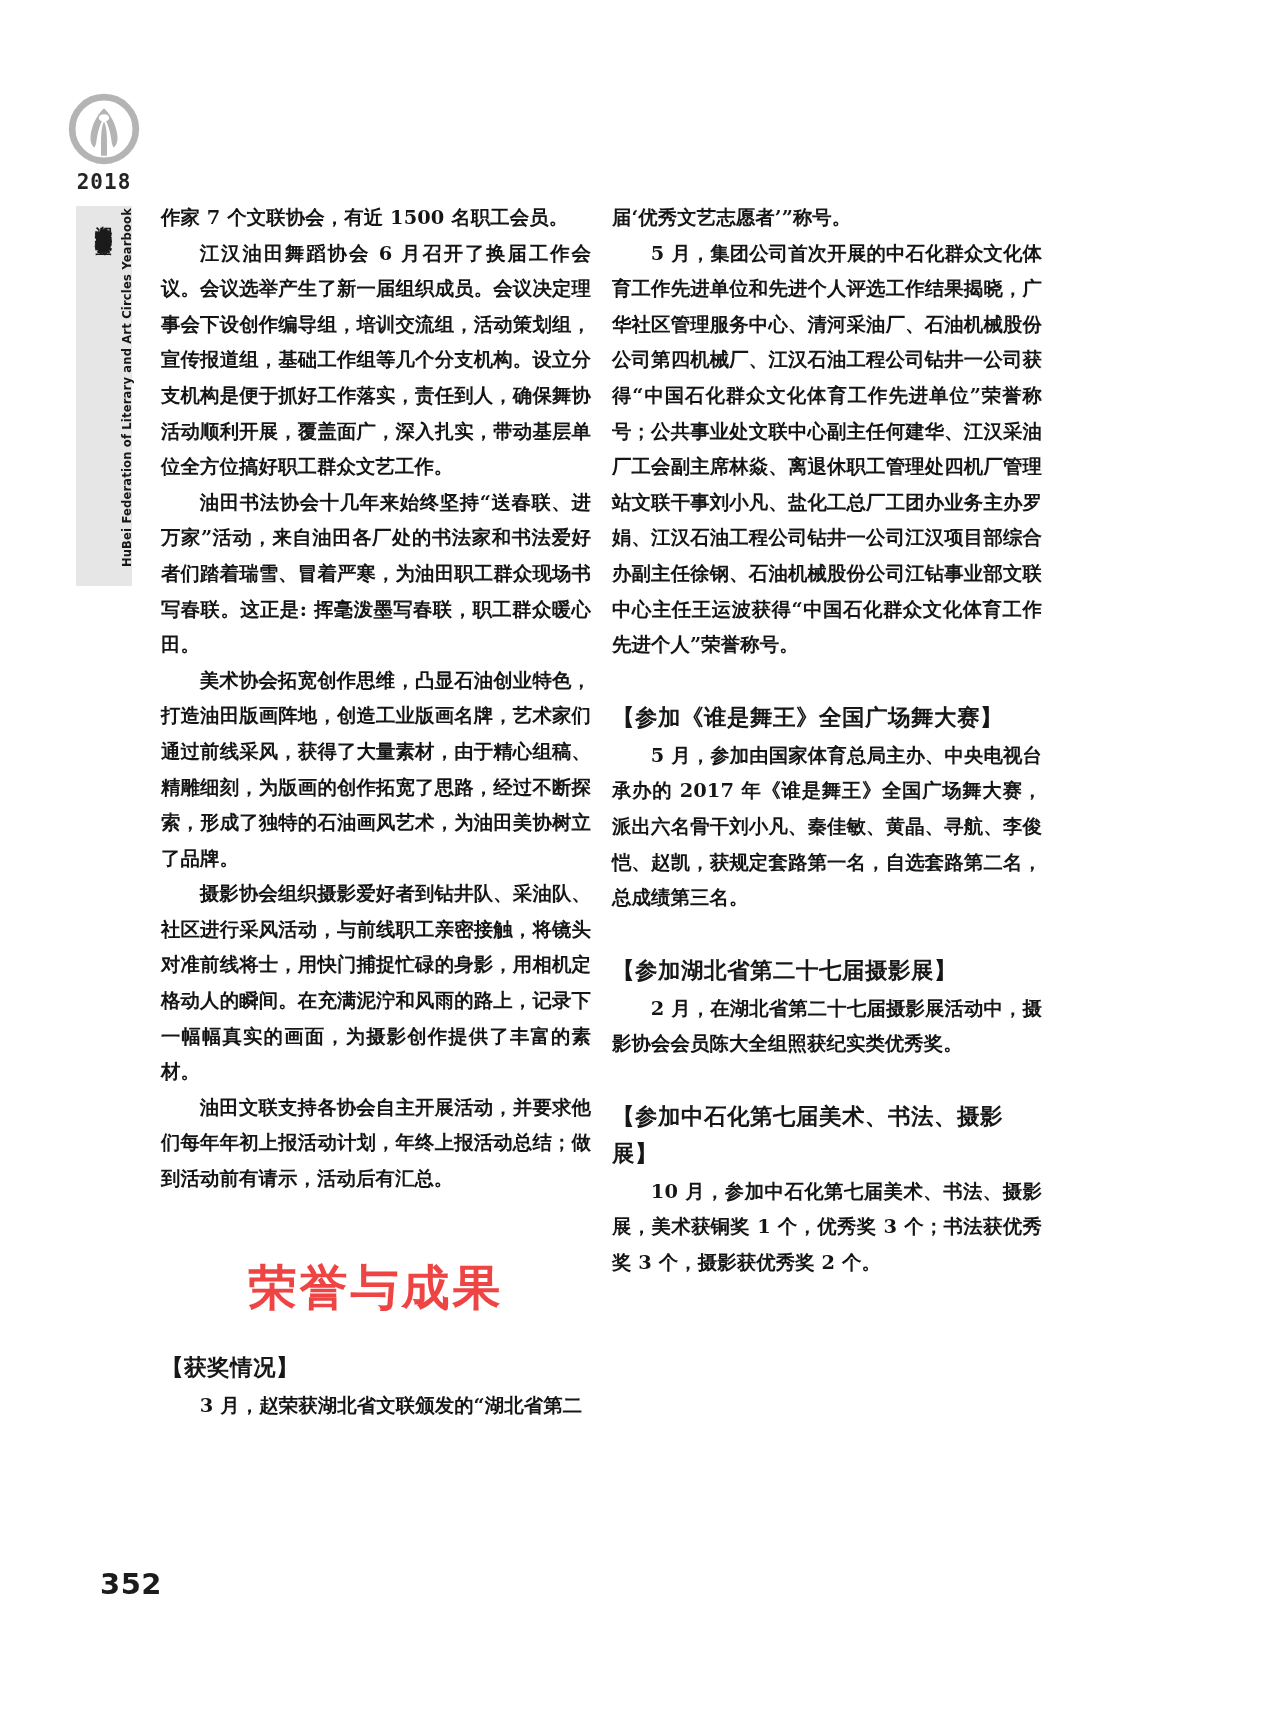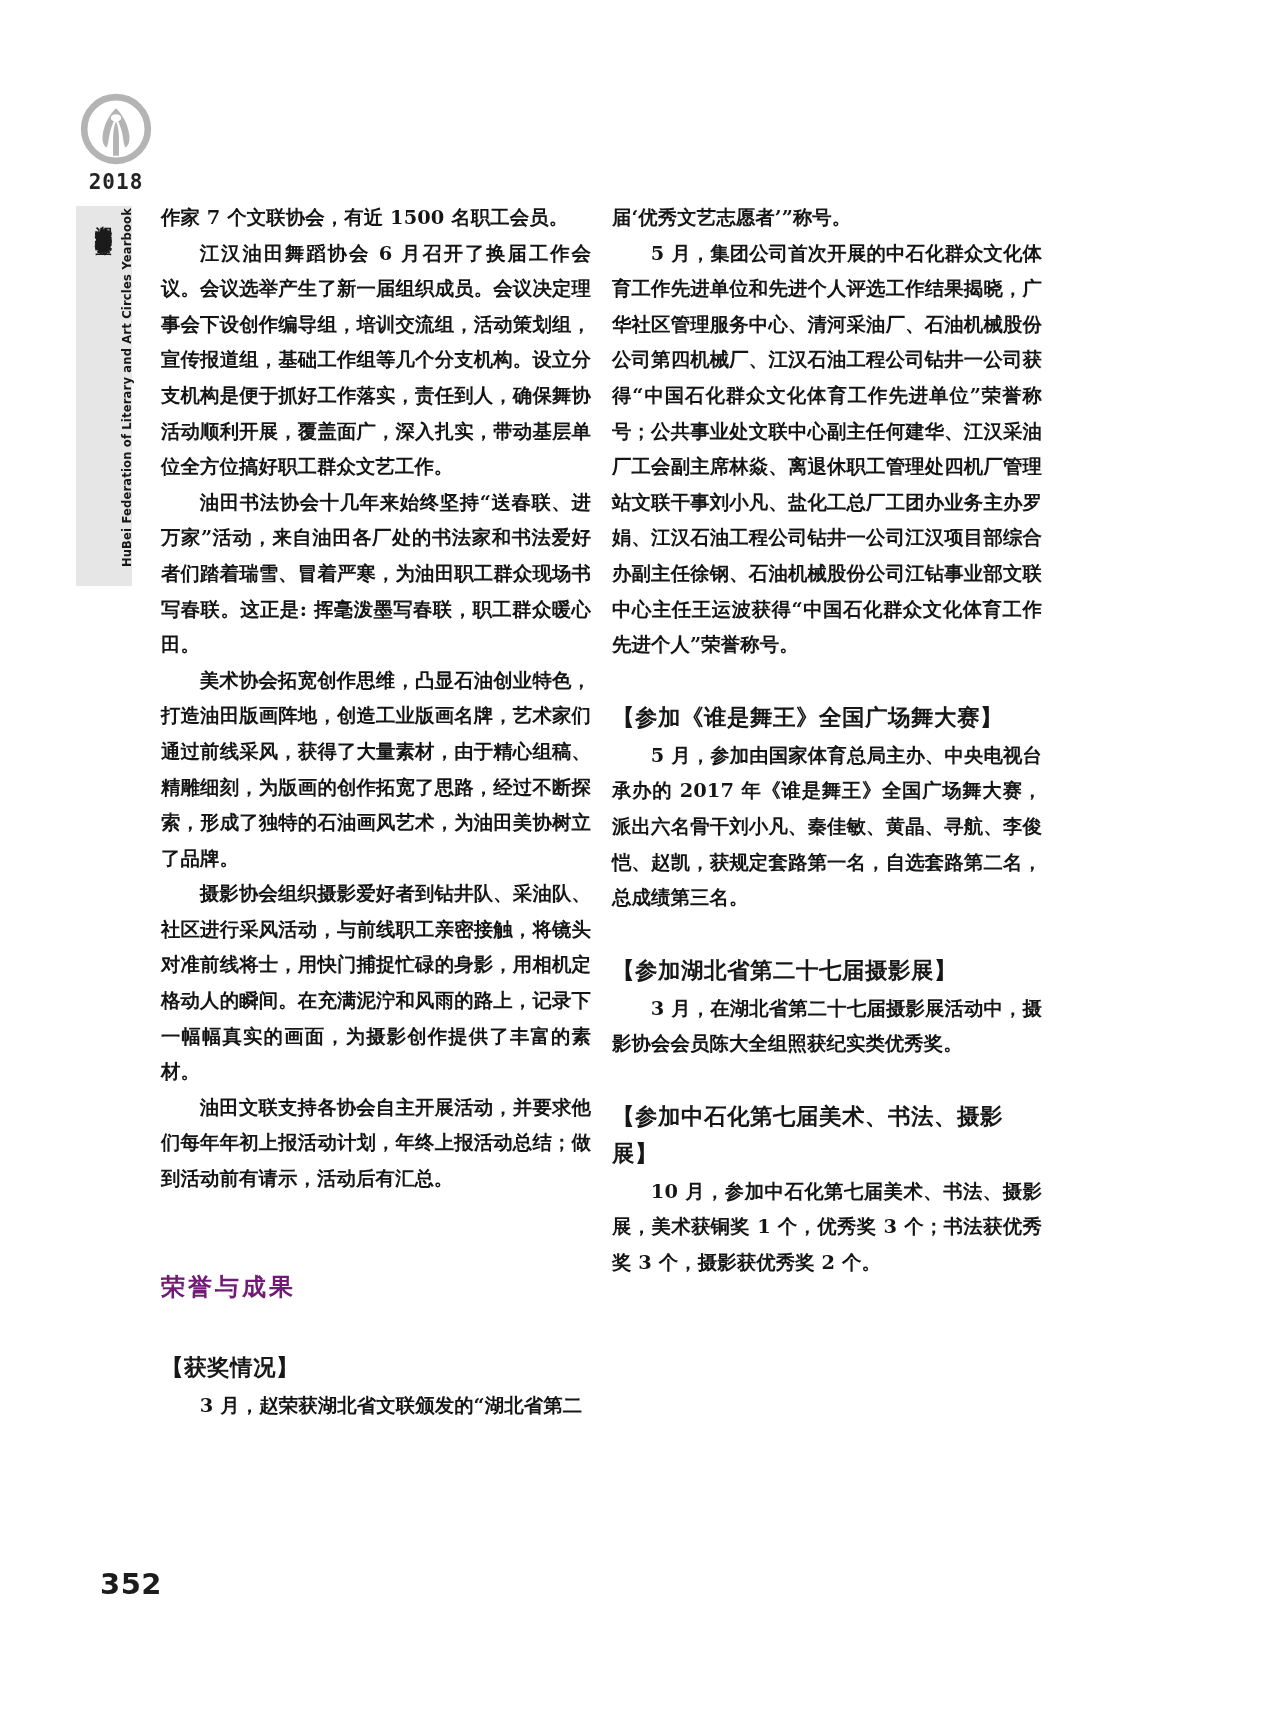--- a/index.html
+++ b/index.html
@@ -15,21 +15,21 @@
     position: relative;
     width: 1276px;
     height: 1719px;
     background: #ffffff;
     overflow: hidden;
   }
 
   
   .emblem-wrap {
     position: absolute;
-    left: 68px;
+    left: 56px;
     top: 92px;
     width: 96px;
     text-align: center;
   }
   .emblem-mark {
     width: 74px;
     height: 74px;
     margin: 0 auto;
     display: block;
   }
@@ -110,26 +110,26 @@
     font-size: 22.5px;
     line-height: 37px;
     margin: 36px 0 2px 0;
     color: #171717;
     letter-spacing: 0.5px;
   }
 
   .section-title {
     font-family: "DejaVu Sans", "Liberation Sans", sans-serif;
     font-weight: bold;
-    font-size: 24px;
+    font-size: 48px;
     line-height: 52px;
-    text-align: left;
+    text-align: center;
     margin: 64px 0 28px 0;
     letter-spacing: 3px;
-    color: #701a75;
+    color: #ef4444;
   }
 
   
   .folio {
     position: absolute;
     left: 100px;
     bottom: 118px;
     font-family: "DejaVu Sans", "Liberation Sans", sans-serif;
     font-weight: bold;
     font-size: 29px;
@@ -172,21 +172,21 @@
   </div>
 
   <div class="col col-right">
     <p class="para">届‘优秀文艺志愿者’”称号。</p>
     <p class="para indent">5 月，集团公司首次开展的中石化群众文化体育工作先进单位和先进个人评选工作结果揭晓，广华社区管理服务中心、清河采油厂、石油机械股份公司第四机械厂、江汉石油工程公司钻井一公司获得“中国石化群众文化体育工作先进单位”荣誉称号；公共事业处文联中心副主任何建华、江汉采油厂工会副主席林焱、离退休职工管理处四机厂管理站文联干事刘小凡、盐化工总厂工团办业务主办罗娟、江汉石油工程公司钻井一公司江汉项目部综合办副主任徐钢、石油机械股份公司江钻事业部文联中心主任王运波获得“中国石化群众文化体育工作先进个人”荣誉称号。</p>
 
     <h3 class="block-title">【参加《谁是舞王》全国广场舞大赛】</h3>
     <p class="para indent">5 月，参加由国家体育总局主办、中央电视台承办的 2017 年《谁是舞王》全国广场舞大赛，派出六名骨干刘小凡、秦佳敏、黄晶、寻航、李俊恺、赵凯，获规定套路第一名，自选套路第二名，总成绩第三名。</p>
 
     <h3 class="block-title">【参加湖北省第二十七届摄影展】</h3>
-    <p class="para indent">3 月，在湖北省第二十七届摄影展活动中，摄影协会会员陈大全组照获纪实类优秀奖。</p>
+    <p class="para indent">2 月，在湖北省第二十七届摄影展活动中，摄影协会会员陈大全组照获纪实类优秀奖。</p>
 
     <h3 class="block-title">【参加中石化第七届美术、书法、摄影展】</h3>
     <p class="para indent">10 月，参加中石化第七届美术、书法、摄影展，美术获铜奖 1 个，优秀奖 3 个；书法获优秀奖 3 个，摄影获优秀奖 2 个。</p>
   </div>
 
   <div class="folio">352</div>
 
 </div>
 
 </body></html>

